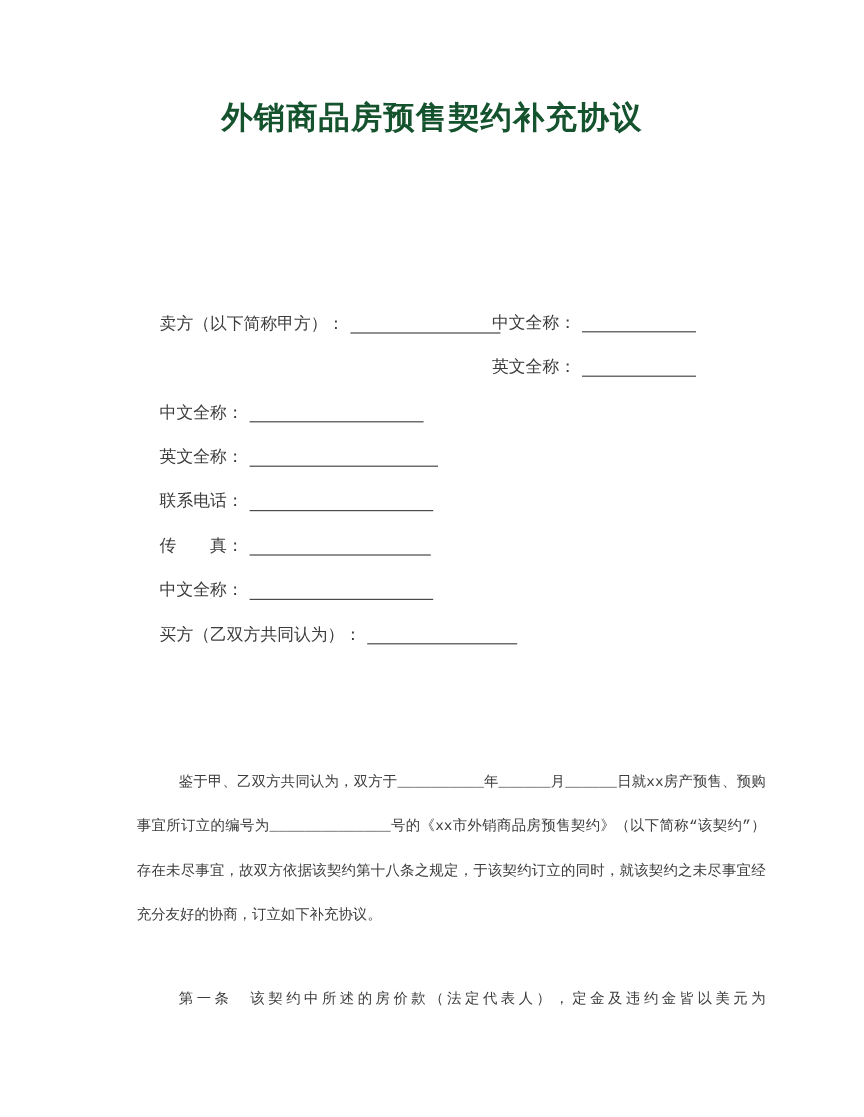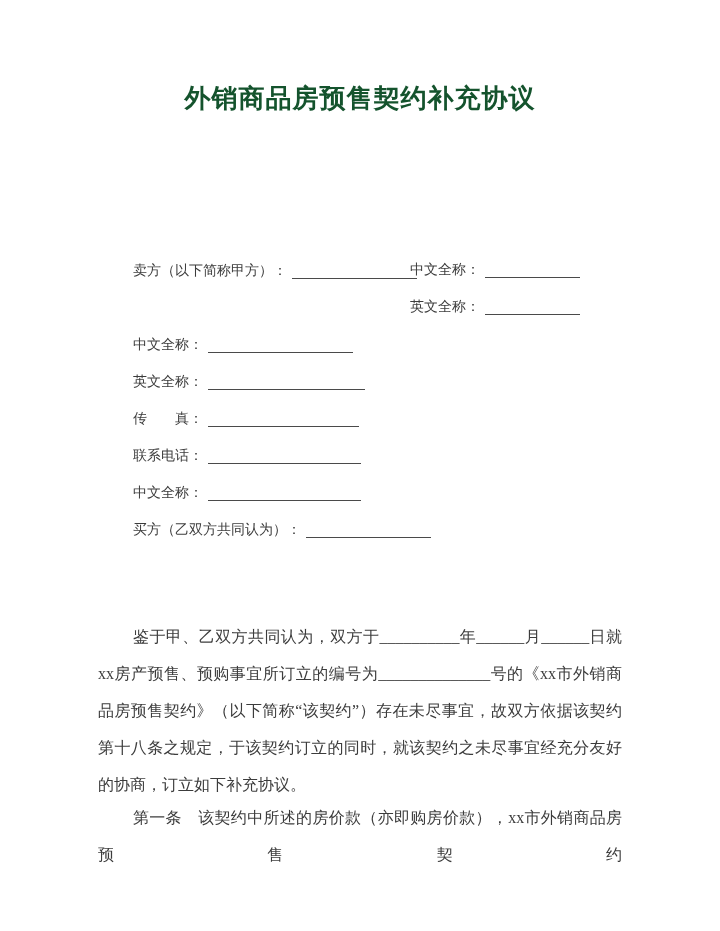--- a/index.html
+++ b/index.html
@@ -58,27 +58,28 @@
     left: 312px; 
     top: 0;
     height: 37px;
     line-height: 37px;
     font-family: Liberation Mono, monospace;
   }
   .para {
     position: absolute;
     left: 98px;
     width: 524px;
-    margin: 0;
-    font-size: 16px;
+    margin: 16px;
+    font-size: 12px;
     line-height: 37px;
     text-align: justify;
     text-indent: 35px;
     letter-spacing: 0px;
     color: #3c3c3c;
+    font-family: Liberation Mono, monospace;
   }
   .preamble { top: 618px; }
   .clause-1 {
     top: 799px;
     text-align-last: justify;
   }
 </style>
 </head>
 <body>
 
@@ -104,34 +105,34 @@
     <div class="form-row">
       <span class="field-label">中文全称：</span><span class="blank" style="width: 145px;"></span>
     </div>
 
     <div class="form-row">
       <span class="field-label">英文全称：</span><span class="blank" style="width: 157px;"></span>
     </div>
 
 
     <div class="form-row">
-      <span class="field-label">传　　真：</span><span class="blank" style="width: 151px;"></span>
+      <span class="field-label">联系电话：</span><span class="blank" style="width: 153px;"></span>
     </div>
 
     <div class="form-row">
-      <span class="field-label">联系电话：</span><span class="blank" style="width: 153px;"></span>
+      <span class="field-label">传　　真：</span><span class="blank" style="width: 151px;"></span>
     </div>
 
     <div class="form-row">
       <span class="field-label">中文全称：</span><span class="blank" style="width: 153px;"></span>
     </div>
 
     <div class="form-row">
       <span class="field-label">买方（乙双方共同认为）：</span><span class="blank" style="width: 125px;"></span>
     </div>
 
   </div>
 
   <p class="para preamble">鉴于甲、乙双方共同认为，双方于__________年______月______日就xx房产预售、预购事宜所订立的编号为______________号的《xx市外销商品房预售契约》（以下简称“该契约”）存在未尽事宜，故双方依据该契约第十八条之规定，于该契约订立的同时，就该契约之未尽事宜经充分友好的协商，订立如下补充协议。</p>
 
-  <p class="para clause-1">第一条　该契约中所述的房价款（亦即购房价款），xx市外销商品房预售契约</p>
+  <p class="para clause-1">第一条　该契约中所述的房价款（法定代表人），定金及违约金皆以美元为</p>
 
 </div>
 
 </body></html>

